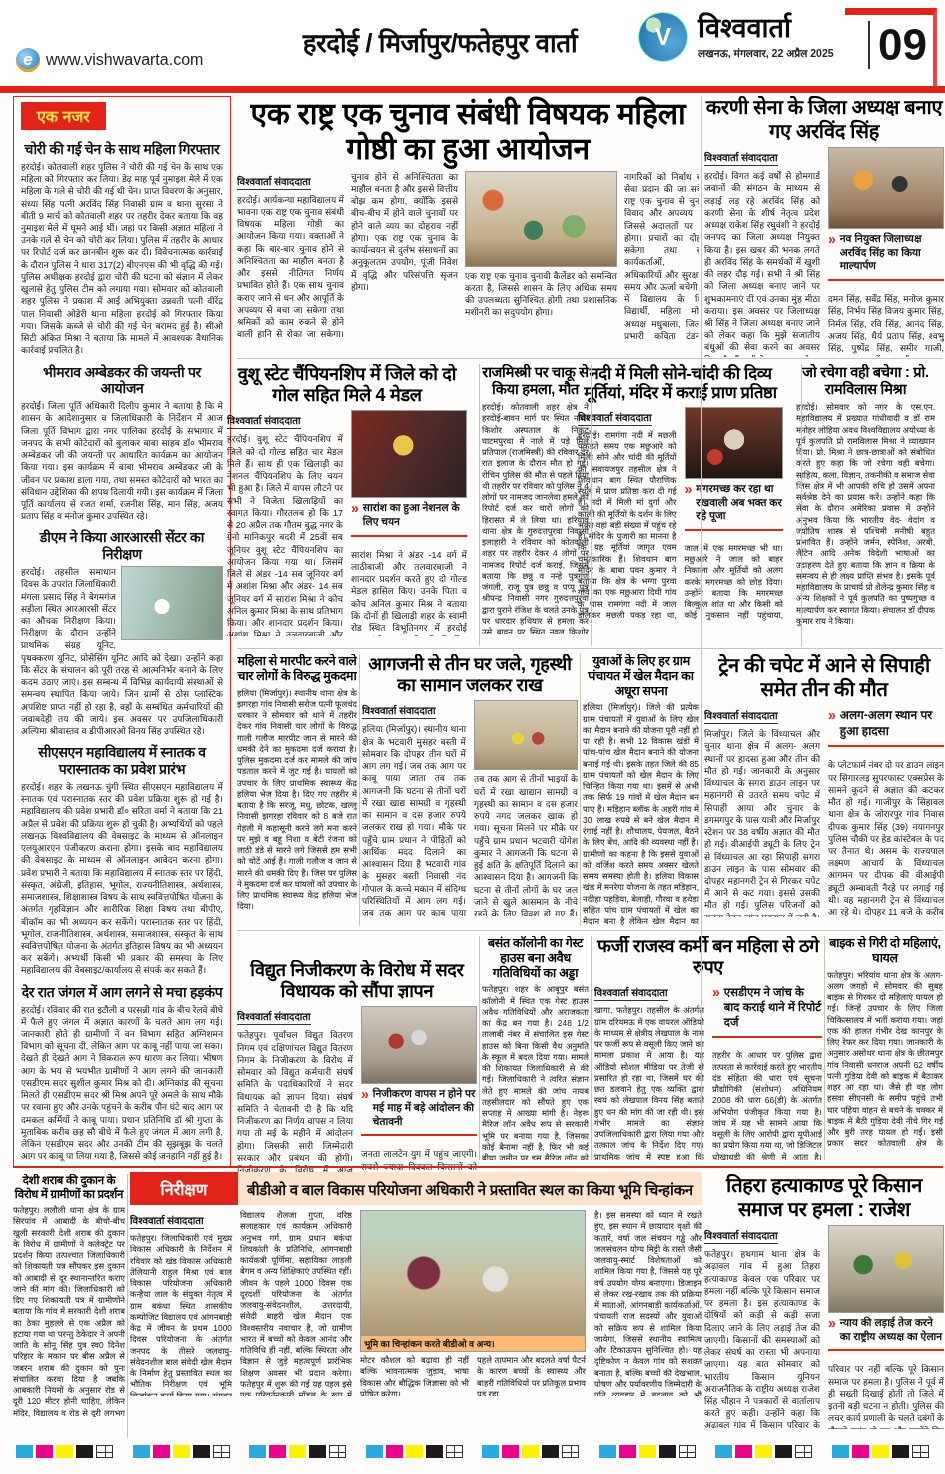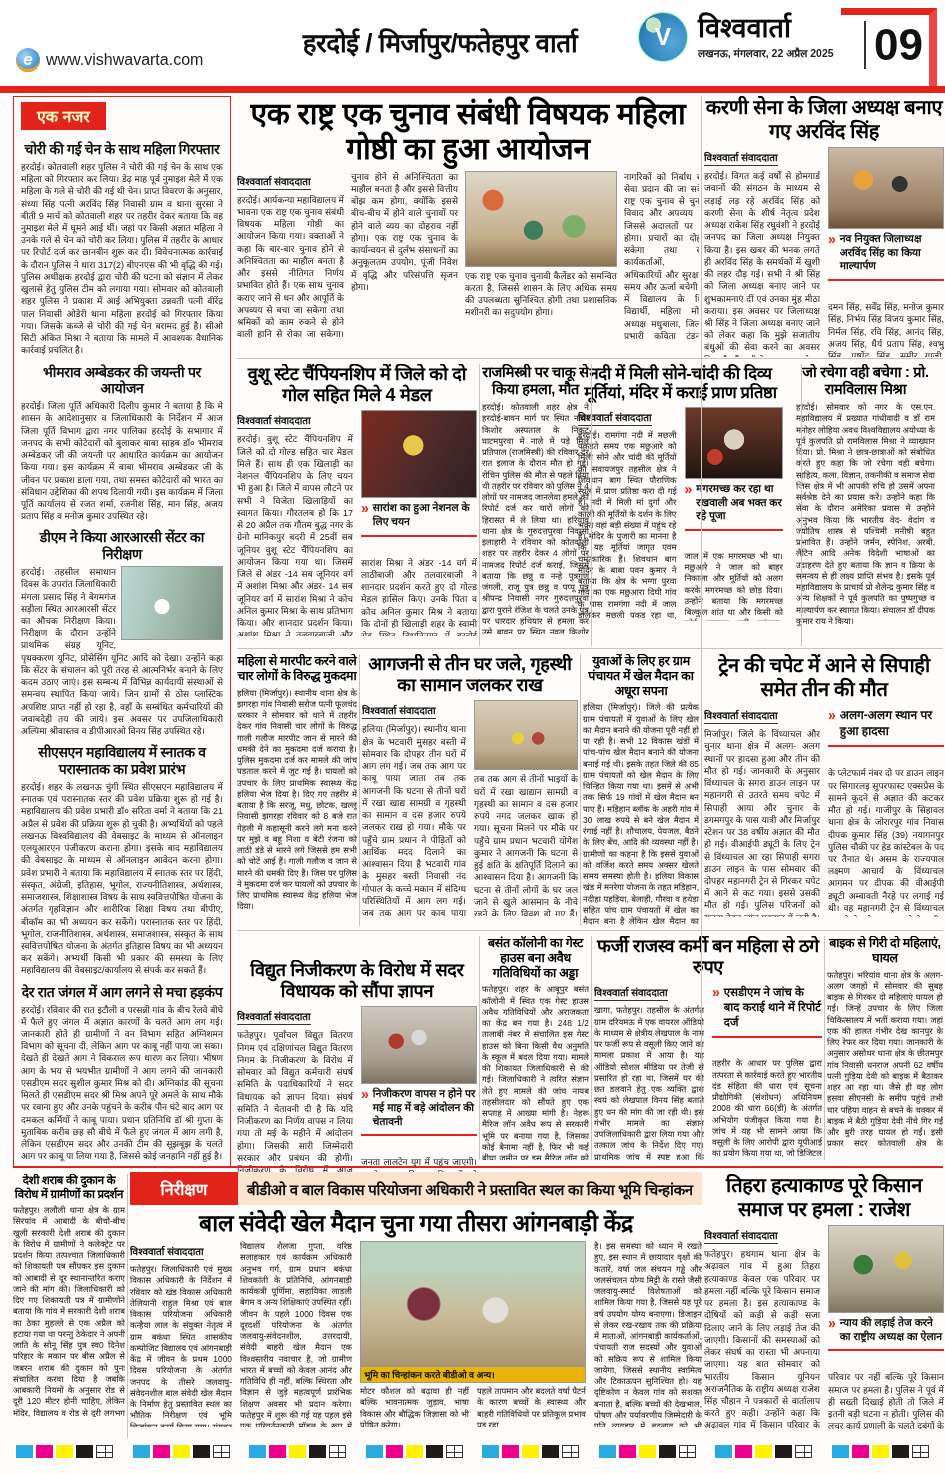--- a/index.html
+++ b/index.html
@@ -12,48 +12,48 @@
           color:#fff;font-weight:800;font-style:italic;font-size:17px;display:flex;align-items:center;justify-content:center;
           box-shadow:inset 0 -3px 0 #f6a21d;}
   .site-url{font-weight:400;font-size:16px;color:#222;}
   .sec-title{position:absolute;left:250px;top:24px;width:380px;text-align:center;font-weight:800;font-size:26px;color:#0d0d0d;letter-spacing:-0.5px;}
   .logo-wrap{position:absolute;left:638px;top:12px;display:flex;gap:10px;align-items:center;}
   .globe{width:48px;height:48px;border-radius:50%;background:radial-gradient(circle at 30% 25%,#bfe6bf 15%,transparent 16%),
          radial-gradient(circle at 70% 60%,#58a7d8,#2c7fb8 70%,#1f5f8d);display:flex;align-items:center;justify-content:center;
          color:#fff;font-weight:900;font-size:24px;border:1px solid #8fb;}
   .paper-name{font-weight:900;font-size:27px;color:#0a0a0a;line-height:1;}
   .edition{font-size:10.5px;font-weight:700;color:#222;margin-top:4px;}
-  .corner{position:absolute;top:8px;right:8px;width:88px;height:72px;border-top:7px solid #e2231a;border-right:8px solid #ef4444;}
+  .corner{position:absolute;top:8px;right:8px;width:88px;height:72px;border-top:7px solid #e2231a;border-right:4px solid #ef4444;}
   .pageno{position:absolute;right:6px;top:6px;font-weight:800;font-size:44px;color:#111;border-left:2px solid #333;padding-left:8px;line-height:1.1;}
   .redbar{position:absolute;top:86px;left:0;width:945px;height:7px;background:#e2231a;}
   
   .art{position:absolute;overflow:hidden;}
   .h{font-weight:800;text-align:center;color:#000;line-height:1.18;letter-spacing:-0.3px;margin:0 0 4px;}
   .h30{font-size:30px;} .h24{font-size:23px;} .h20{font-size:20px;} .h19{font-size:18px;}
   .h17{font-size:16.5px;} .h15{font-size:14.5px;} .h13{font-size:12.5px;} .h12{font-size:11.5px;}
   .by{font-weight:800;font-size:10px;border-bottom:1.5px solid #333;display:inline-block;padding-bottom:1px;margin:0 0 4px;}
   .bd{font-size:9px;line-height:1.36;text-align:justify;color:#141414;}
   .bd85{font-size:8.4px;line-height:1.34;text-align:justify;color:#141414;}
   .row2{display:grid;grid-template-columns:1fr 1fr;gap:8px;}
-  .cap{font-weight:800;font-size:10.5px;line-height:1.3;border-bottom:2.5px solid #e2231a;padding:3px 0 6px;margin-bottom:20px;display:flex;gap:4px;}
+  .cap{font-weight:800;font-size:10.5px;line-height:1.3;border-bottom:2.5px solid #e2231a;padding:3px 0 6px;margin-bottom:12px;display:flex;gap:4px;}
   .cap::before{content:"»";color:#e2231a;font-weight:900;font-size:14px;line-height:1;}
   .ph{width:100%;border:1px solid #999;box-sizing:border-box;}
   .ph-meeting{background:radial-gradient(circle at 18% 30%,#d86a3c 7%,transparent 8%),radial-gradient(circle at 45% 62%,#3f7d5b 9%,transparent 10%),radial-gradient(circle at 72% 58%,#7fae6a 9%,transparent 10%),linear-gradient(#ded7c8,#c4ae8a 70%,#8d7354);}
   .ph-karni{background:radial-gradient(circle at 30% 40%,#e8a33d 10%,transparent 11%),radial-gradient(circle at 62% 45%,#333 9%,transparent 10%),linear-gradient(#cbb9a4,#9a7f62 75%,#6e523a);}
   .ph-dm{background:radial-gradient(circle at 40% 55%,#fff 10%,transparent 11%),linear-gradient(100deg,#bcd8d4,#9db8a9 55%,#7e9584);}
   .ph-wushu{background:radial-gradient(circle at 45% 40%,#e8c84a 12%,transparent 13%),linear-gradient(120deg,#7c2a1e,#4e2a2a 55%,#2e2022);}
   .ph-idol{background:radial-gradient(circle at 50% 45%,#d9d0bd 16%,transparent 17%),radial-gradient(circle at 30% 70%,#c23b2a 9%,transparent 10%),linear-gradient(#6e3a2a,#3a2019 70%,#1f1410);}
   .ph-fire{background:radial-gradient(circle at 42% 55%,#e8d23c 8%,transparent 9%),radial-gradient(circle at 62% 55%,#b0483a 8%,transparent 9%),linear-gradient(#d8cdb8,#bfae90 70%,#a18a67);}
   .ph-memo{background:radial-gradient(circle at 50% 40%,#d8d8d8 10%,transparent 11%),radial-gradient(circle at 30% 45%,#b03a2e 8%,transparent 9%),linear-gradient(#cfc8bd,#a89e90 70%,#7d7264);}
   .ph-ground{background:radial-gradient(circle at 28% 50%,#7c2f3e 9%,transparent 10%),radial-gradient(circle at 60% 55%,#e3e0da 8%,transparent 9%),linear-gradient(#bcd3c0 20%,#c9bb98 60%,#ab9670);}
   .ph-kisan{background:radial-gradient(circle at 30% 45%,#3d7a3a 10%,transparent 11%),radial-gradient(circle at 65% 40%,#e0c23a 9%,transparent 10%),linear-gradient(#d8d2c4,#a9a188 70%,#7e765e);}
-  .pcap{font-size:9px;font-weight:700;background:#eab308;border:1px solid #999;border-top:none;padding:1px 3px;}
+  .pcap{font-size:9px;font-weight:700;background:#fdba74;border:1px solid #999;border-top:none;padding:1px 3px;}
   
   .sidebar{position:absolute;left:13px;top:96px;width:218px;height:1072px;border:1.5px solid #e2231a;box-sizing:border-box;padding:5px 7px;overflow:hidden;background:#fffdfb;}
-  .eyecatch{display:inline-block;background:#e2231a;color:#fef9c3;font-weight:800;font-size:16px;padding:3px 16px;margin-bottom:4px;}
+  .eyecatch{display:inline-block;background:#e2231a;color:#fde047;font-weight:800;font-size:16px;padding:3px 16px;margin-bottom:4px;}
   .sh{font-weight:800;font-size:14px;text-align:center;margin:7px 0 3px;line-height:1.2;letter-spacing:-0.3px;}
   .sb-ph{float:right;width:102px;height:74px;margin:0 0 3px 5px;}
   
   .strip{position:absolute;left:130px;top:1172px;width:572px;height:33px;display:flex;align-items:stretch;background:#fbe3cd;}
   .strip-tag{background:#e2231a;color:#fff;font-weight:800;font-size:16px;display:flex;align-items:center;justify-content:center;width:108px;flex:none;}
   .strip-text{flex:1;display:flex;align-items:center;justify-content:center;font-weight:800;font-size:15px;color:#101010;letter-spacing:-0.3px;}
   
   .vr{position:absolute;width:1px;background:#c9c4bb;}
   .hrule{position:absolute;height:1px;background:#c9c4bb;}
   
@@ -148,21 +148,21 @@
         <div class="cap">
             <span>नव नियुक्त जिलाध्यक्ष अरविंद सिंह का किया माल्यार्पण</span>
           </div>
         <div class="bd">दमन सिंह, सर्वेंद्र सिंह, मनोज कुमार सिंह, निर्भय सिंह विजय कुमार सिंह, निर्मल सिंह, रवि सिंह, आनंद सिंह, अजय सिंह, धैर्य प्रताप सिंह, श्वभु सिंह, पुष्पेंद्र सिंह, समीर गाजी, आसाराम, राजेंद्र, राजीव कुमार, सचिन कुमार, शिवपाल एवं राकेश कुमार सिंह आदि लोगों ने नव नियुक्त जिला अध्यक्ष को मिठाई खिलाकर उन्हें शुभकामनाएं दी।</div>
       </div>
     </div>
   </div>
 
   <div class="hrule" style="left:237px;top:358px;width:706px;"></div>
 
-  <div class="art" style="left:237px;top:364px;width:240px;height:282px;">
+  <div class="art" style="left:227px;top:364px;width:240px;height:282px;">
     <div class="h h19">वुशू स्टेट चैंपियनशिप में जिले को दो गोल सहित मिले 4 मेडल</div>
     <div class="row2" style="height:226px;overflow:hidden;">
       <div>
         <div class="by">विश्ववार्ता संवाददाता</div>
         <div class="bd">हरदोई। वुशू स्टेट चैंपियनशिप में जिले को दो गोल्ड सहित चार मेडल मिले हैं। साथ ही एक खिलाड़ी का नेशनल चैंपियनशिप के लिए चयन भी हुआ है। जिले में वापस लौटने पर सभी ने विजेता खिलाड़ियों का स्वागत किया। गौरतलब हो कि 17 से 20 अप्रैल तक गौतम बुद्ध नगर के ग्रेनो मानिकपुर बदरी में 25वीं सब जूनियर वुशू स्टेट चैंपियनशिप का आयोजन किया गया था। जिसमें जिले से अंडर -14 सब जूनियर वर्ग में अशांश मिश्रा और अंडर- 14 सब जूनियर वर्ग में सारांश मिश्रा ने कोच अनिल कुमार मिश्रा के साथ प्रतिभाग किया। और शानदार प्रदर्शन किया। अशांश मिश्रा ने तलवारबाजी और लाठीबाजी में शानदार प्रदर्शन करते हुए दो सिल्वर मेडल हासिल किए । वहीं</div>
       </div>
       <div>
         <div class="ph ph-wushu" style="height:88px;"></div>
         <div class="cap">
             <span>सारांश का हुआ नेशनल के लिए चयन</span>
@@ -292,21 +292,20 @@
     <div class="h h12">देशी शराब की दुकान के विरोध में ग्रामीणों का प्रदर्शन</div>
     <div class="bd85" style="height:212px;overflow:hidden;">फतेहपुर। ललौली थाना क्षेत्र के ग्राम सिरपांव में आबादी के बीचो-बीच खुली सरकारी देशी शराब की दुकान के विरोध में ग्रामीणों ने कलेक्ट्रेट पर प्रदर्शन किया तत्पश्चात जिलाधिकारी को शिकायती पत्र सौंपकर इस दुकान को आबादी से दूर स्थानान्तरित कराए जाने की मांग की। जिलाधिकारी को दिए गए शिकायती पत्र में ग्रामीणोंने बताया कि गांव में सरकारी देशी शराब का ठेका मुहल्ले से एक अप्रैल को हटाया गया था परन्तु ठेकेदार ने अपनी जाति के सोनू सिंह पुत्र स्व0 दिनेश परिहार के मकान पर बीस अप्रैल से जबरन शराब की दुकान को पुनः संचालित करवा दिया है जबकि आबकारी नियमों के अनुसार रोड से दूरी 120 मीटर होनी चाहिए, लेकिन मंदिर, विद्यालय व रोड से दूरी लगभग 120 मीटर से भीकम है। कन्या जूनियर हाईस्कूल के लिए जाने का यही मुख्य मार्ग भी है।</div>
   </div>
 
   <div class="strip">
     <div class="strip-tag">निरीक्षण</div>
     <div class="strip-text">बीडीओ व बाल विकास परियोजना अधिकारी ने प्रस्तावित स्थल का किया भूमि चिन्हांकन</div>
   </div>
 
   <div class="art" style="left:130px;top:1210px;width:572px;height:228px;">
-    <div class="h h24" style="white-space:nowrap;">बाल संवेदी खेल मैदान चुना गया तीसरा आंगनबाड़ी केंद्र</div>
     <div style="display:grid;grid-template-columns:102px 112px 226px 108px;gap:8px;height:186px;overflow:hidden;">
       <div>
         <div class="by">विश्ववार्ता संवाददाता</div>
         <div class="bd85">फतेहपुर। जिलाधिकारी एवं मुख्य विकास अधिकारी के निर्देशन में रविवार को खंड विकास अधिकारी तेलियानी राहुल मिश्रा एवं बाल विकास परियोजना अधिकारी कन्हैया लाल के संयुक्त नेतृत्व में ग्राम बकंधा स्थित शासकीय कम्पोजिट विद्यालय एवं आंगनबाड़ी केंद्र में जीवन के प्रथम 1000 दिवस परियोजना के अंतर्गत जनपद के तीसरे जलवायु-संवेदनशील बाल संवेदी खेल मैदान के निर्माण हेतु प्रस्तावित स्थल का भौतिक निरीक्षण एवं भूमि चिन्हांकन कार्य किया गया। संयुक्त भ्रमण में ग्रामीण अभियांत्रिकी विभाग अखिलेश यादव, प्रधानाध्यापिका कम्पोजिट</div>
       </div>
       <div class="bd85">विद्यालय शैलजा गुप्ता, वरिष्ठ सलाहकार एवं कार्यक्रम अधिकारी अनुभव गर्ग, ग्राम प्रधान बकंधा शिवकांती के प्रतिनिधि, आंगनबाड़ी कार्यकत्री पूर्णिमा, सहायिका लाड़ली बेगम व अन्य शिक्षिकाएं उपस्थित रहीं। जीवन के पहले 1000 दिवस एक दूरदर्शी परियोजना के अंतर्गत जलवायु-संवेदनशील, उत्तरदायी, संवेदी बाहरी खेल मैदान एक विश्वस्तरीय नवाचार है, जो ग्रामीण भारत में बच्चों को केवल आनंद और गतिविधि ही नहीं, बल्कि स्थिरता और विज्ञान से जुड़े महत्वपूर्ण प्रारंभिक शिक्षण अवसर भी प्रदान करेगा। फतेहपुर में शुरू की गई यह पहल इसे एक परिवर्तनकारी मॉडल के रूप में तैयार कर रही है। यह स्थान न केवल</div>
       <div>
         <div class="ph ph-ground" style="height:126px;"></div>
         <div class="pcap">भूमि का चिन्हांकन करते बीडीओ व अन्य।</div>
         <div class="row2" style="margin-top:3px;">

